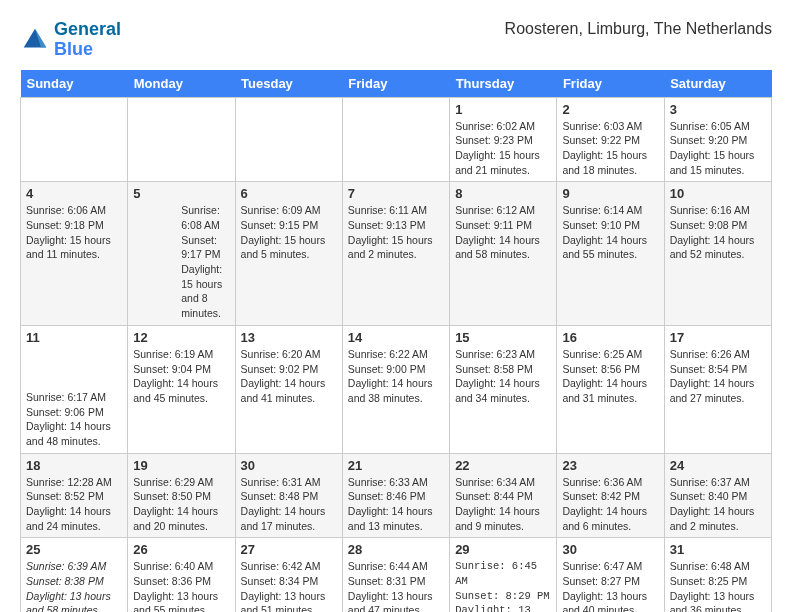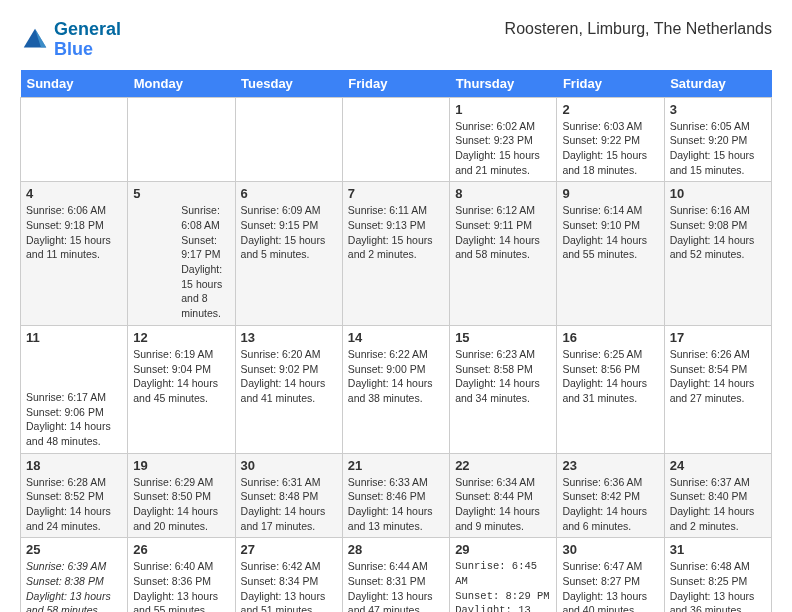--- a/index.html
+++ b/index.html
@@ -246,21 +246,21 @@
           <span class="day-num">17</span>
           <div class="day-info" style="white-space: pre-line;">Sunrise: 6:26 AM
 Sunset: 8:54 PM
 Daylight: 14 hours
 and 27 minutes.</div>
         </td>
       </tr>
       <tr>
         <td>
           <span class="day-num">18</span>
-          <div class="day-info" style="white-space: pre-line;">Sunrise: 6:28 AM
+          <div class="day-info" style="white-space: pre-line;">Sunrise: 12:28 AM
 Sunset: 8:52 PM
 Daylight: 14 hours
 and 24 minutes.</div>
         </td>
         <td>
           <span class="day-num">19</span>
           <div class="day-info" style="white-space: pre-line;">Sunrise: 6:29 AM
 Sunset: 8:50 PM
 Daylight: 14 hours
 and 20 minutes.</div>

